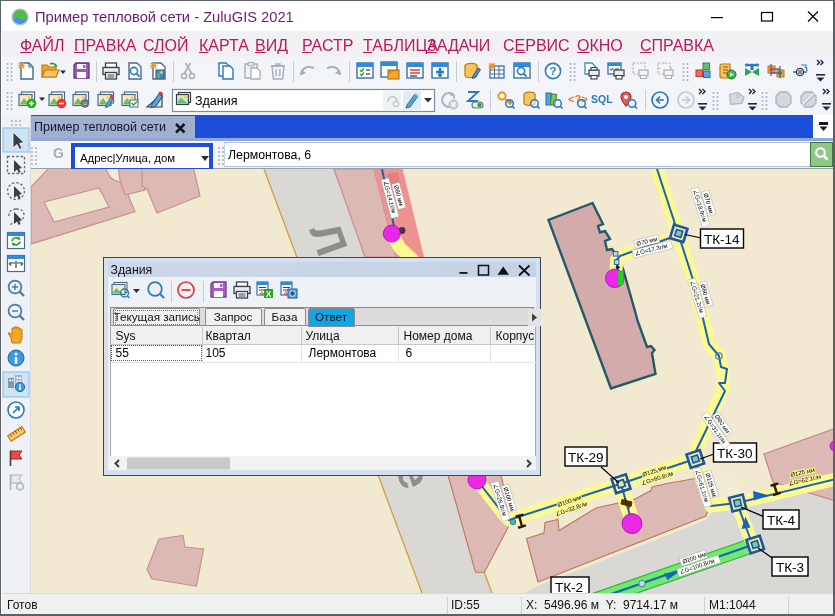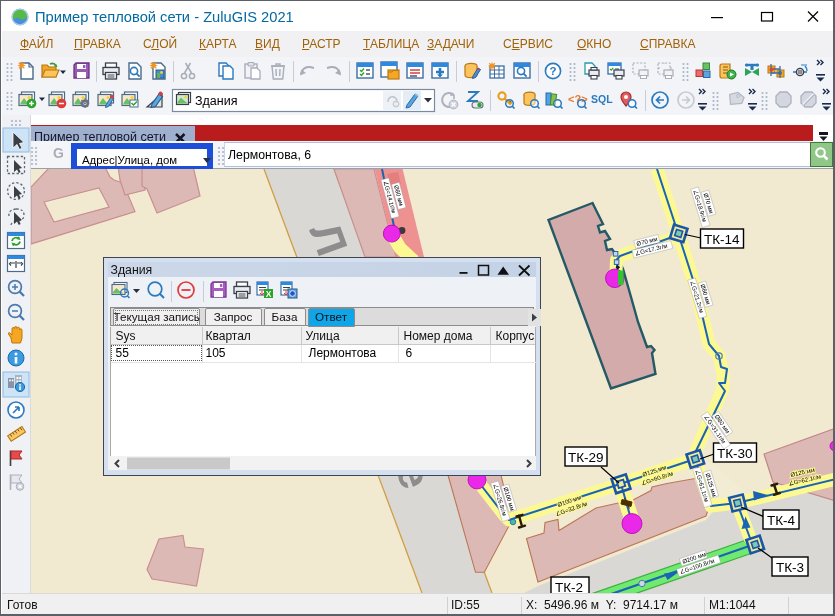--- a/index.html
+++ b/index.html
@@ -1,31 +1,31 @@
 <!DOCTYPE html>
 <html><head><meta charset="utf-8">
 <style>
   * { margin:0; padding:0; box-sizing:border-box; }
   html,body { width:835px; height:616px; overflow:hidden; }
   body { font-family:"Liberation Sans", sans-serif; position:relative;
          background:#fff; border:1px solid #5c6168; border-right:2px solid #5c6168; border-bottom:2px solid #5c6168; }
   .abs { position:absolute; }
   
   #titlebar { position:absolute; left:1px; top:1px; width:832px; height:29px; background:#fff; }
-  #title-text { position:absolute; left:33px; top:7px; font-size:14.7px; color:#0369a1; }
+  #title-text { position:absolute; left:33px; top:7px; font-size:14.7px; color:#701a75; }
   .winbtn { position:absolute; top:0; width:45px; height:29px; }
   
   #menubar { position:absolute; left:1px; top:30px; width:832px; height:26px; background:#f1f1f4; }
-  .mi { position:absolute; top:6px; font-size:12px; color:#a16207; }
+  .mi { position:absolute; top:6px; font-size:16px; color:#be185d; }
   .mi u { text-decoration:underline; }
   
   #tb1 { position:absolute; left:1px; top:56px; width:832px; height:29px; background:#f2f4f8; }
   #tb2 { position:absolute; left:1px; top:85px; width:832px; height:29px; background:#f2f4f8; }
   
-  #tabbar { position:absolute; left:1px; top:124px; width:811px; height:26px; background:#b91c1c; }
+  #tabbar { position:absolute; left:1px; top:114px; width:811px; height:26px; background:#1d4ed8; }
   #tab1 { position:absolute; left:24px; top:1px; width:169px; height:23px; background:#9fb0cf;
           font-size:12.5px; color:#14142a; }
   #tabline { position:absolute; left:0; top:23px; width:832px; height:3px; background:#92a8d2; }
   
   #searchrow { position:absolute; left:1px; top:140px; width:832px; height:28px; background:#f4f5f9; }
   
   #statusbar { position:absolute; left:1px; top:592px; width:832px; height:22px; background:#f0f0f0;
                border-top:1px solid #d9d9d9; font-size:12px; color:#111; }
   .sep { position:absolute; top:3px; width:1px; height:17px; background:#d0d0d0; }
   
@@ -500,21 +500,21 @@
         <circle cx="6" cy="7" r="1.1"></circle>
         <circle cx="2" cy="11" r="1.1"></circle>
         <circle cx="6" cy="11" r="1.1"></circle>
         <circle cx="2" cy="15" r="1.1"></circle>
         <circle cx="6" cy="15" r="1.1"></circle>
         <circle cx="2" cy="19" r="1.1"></circle>
         <circle cx="6" cy="19" r="1.1"></circle>
       </g>
     </svg>
   <span class="abs" style="left:51px;top:4px;font-size:14px;color:#a8aeb8;font-weight:bold">G</span>
-  <div class="abs" style="left:69px;top:2px;width:142px;height:29px;background:#fff;border:6px solid #1d4ed8">
+  <div class="abs" style="left:69px;top:2px;width:142px;height:29px;background:#fff;border:4px solid #1d4ed8">
     <span class="abs" style="left:5px;top:5px;font-size:11.4px;color:#000">Адрес|Улица, дом</span>
     <svg class="abs" style="left:126px;top:9px" width="10" height="7">
         <path d="M0,0 L8,0 L4,5 Z" fill="#2a2f3a"></path>
       </svg>
   </div>
   <svg class="abs" style="left:215px;top:4px" width="10" height="22">
       <g fill="#aab4c8">
         <circle cx="2" cy="3" r="1.1"></circle>
         <circle cx="6" cy="3" r="1.1"></circle>
         <circle cx="2" cy="7" r="1.1"></circle>

